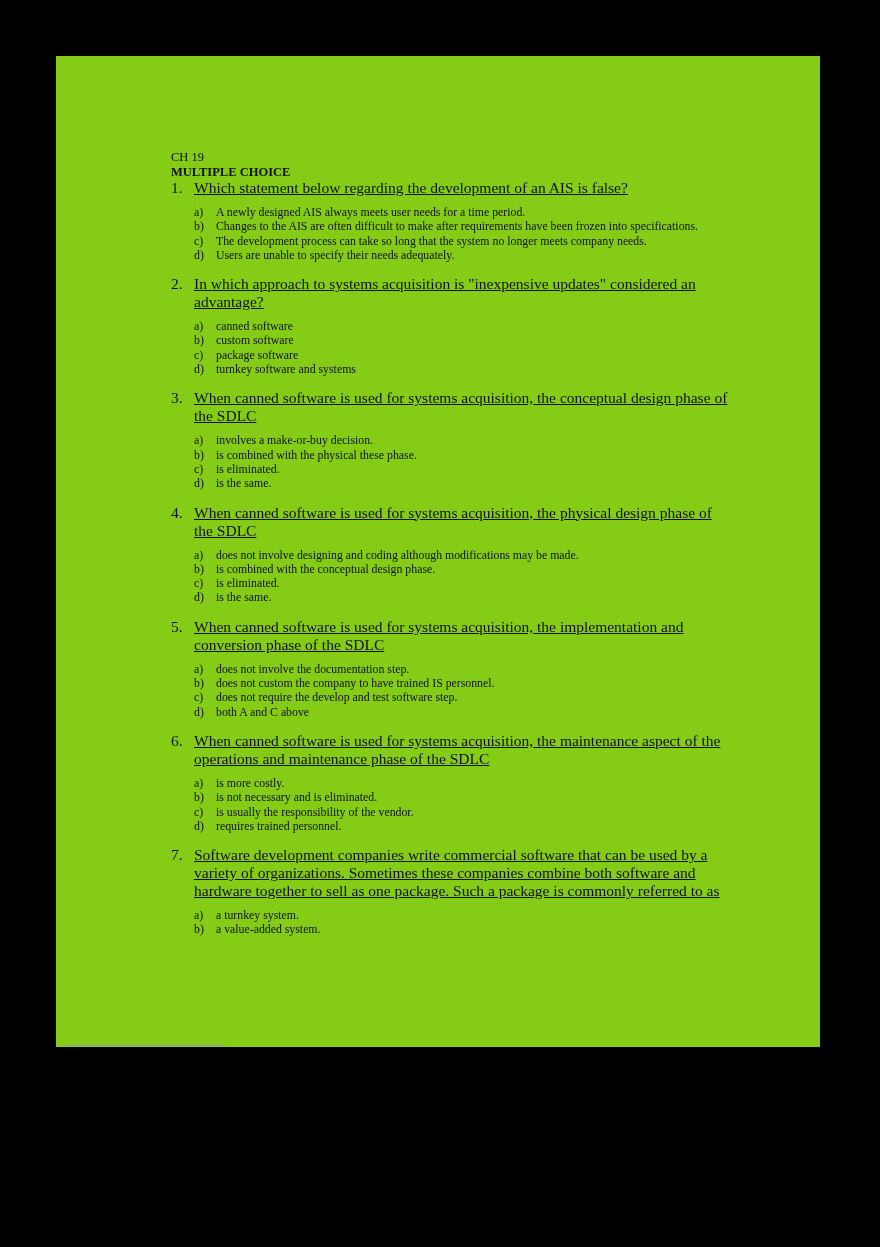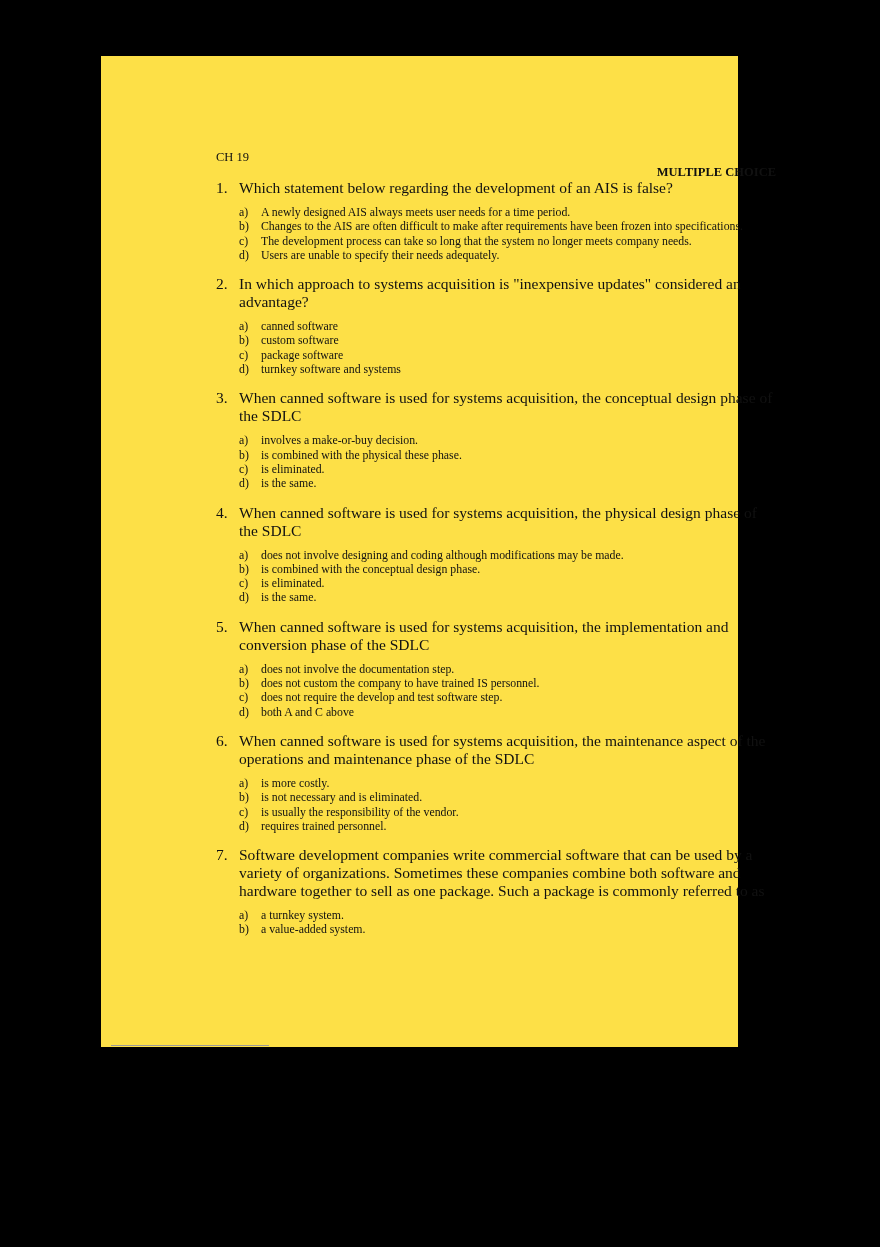--- a/index.html
+++ b/index.html
@@ -12,58 +12,57 @@
       height: 1247px;
       position: relative;
       overflow: hidden;
       font-family: "Liberation Serif", "DejaVu Serif", serif;
       color: #111111;
     }
     .page {
       position: absolute;
       left: 56px;
       top: 56px;
-      width: 637px;
+      width: 764px;
       height: 991px;
-      background: #fde047;
-      margin-left: 45px;
+      background: #84cc16;
     }
     .content {
       position: absolute;
       left: 115px;  
       top: 94px;    
       width: 560px;
     }
     .chapter {
       font-size: 12.5px;
       line-height: 15px;
       margin: 0;
     }
     .section-title {
       font-size: 12.5px;
       line-height: 14px;
       font-weight: bold;
       margin: 0;
-      text-align: right;
     }
     .question {
       margin: 0 0 0 0;
     }
     .q-stem {
       display: flex;
       font-size: 15.5px;
       line-height: 18px;
       margin: 0;
     }
     .q-num {
       width: 23px;
       flex: 0 0 23px;
     }
     .q-text {
       flex: 1;
+      text-decoration: underline;
     }
     .answers {
       list-style: none;
       margin: 8px 0 0 0;
       padding: 0 0 0 23px;
     }
     .answer {
       display: flex;
       font-size: 11.8px;
       line-height: 14.3px;

